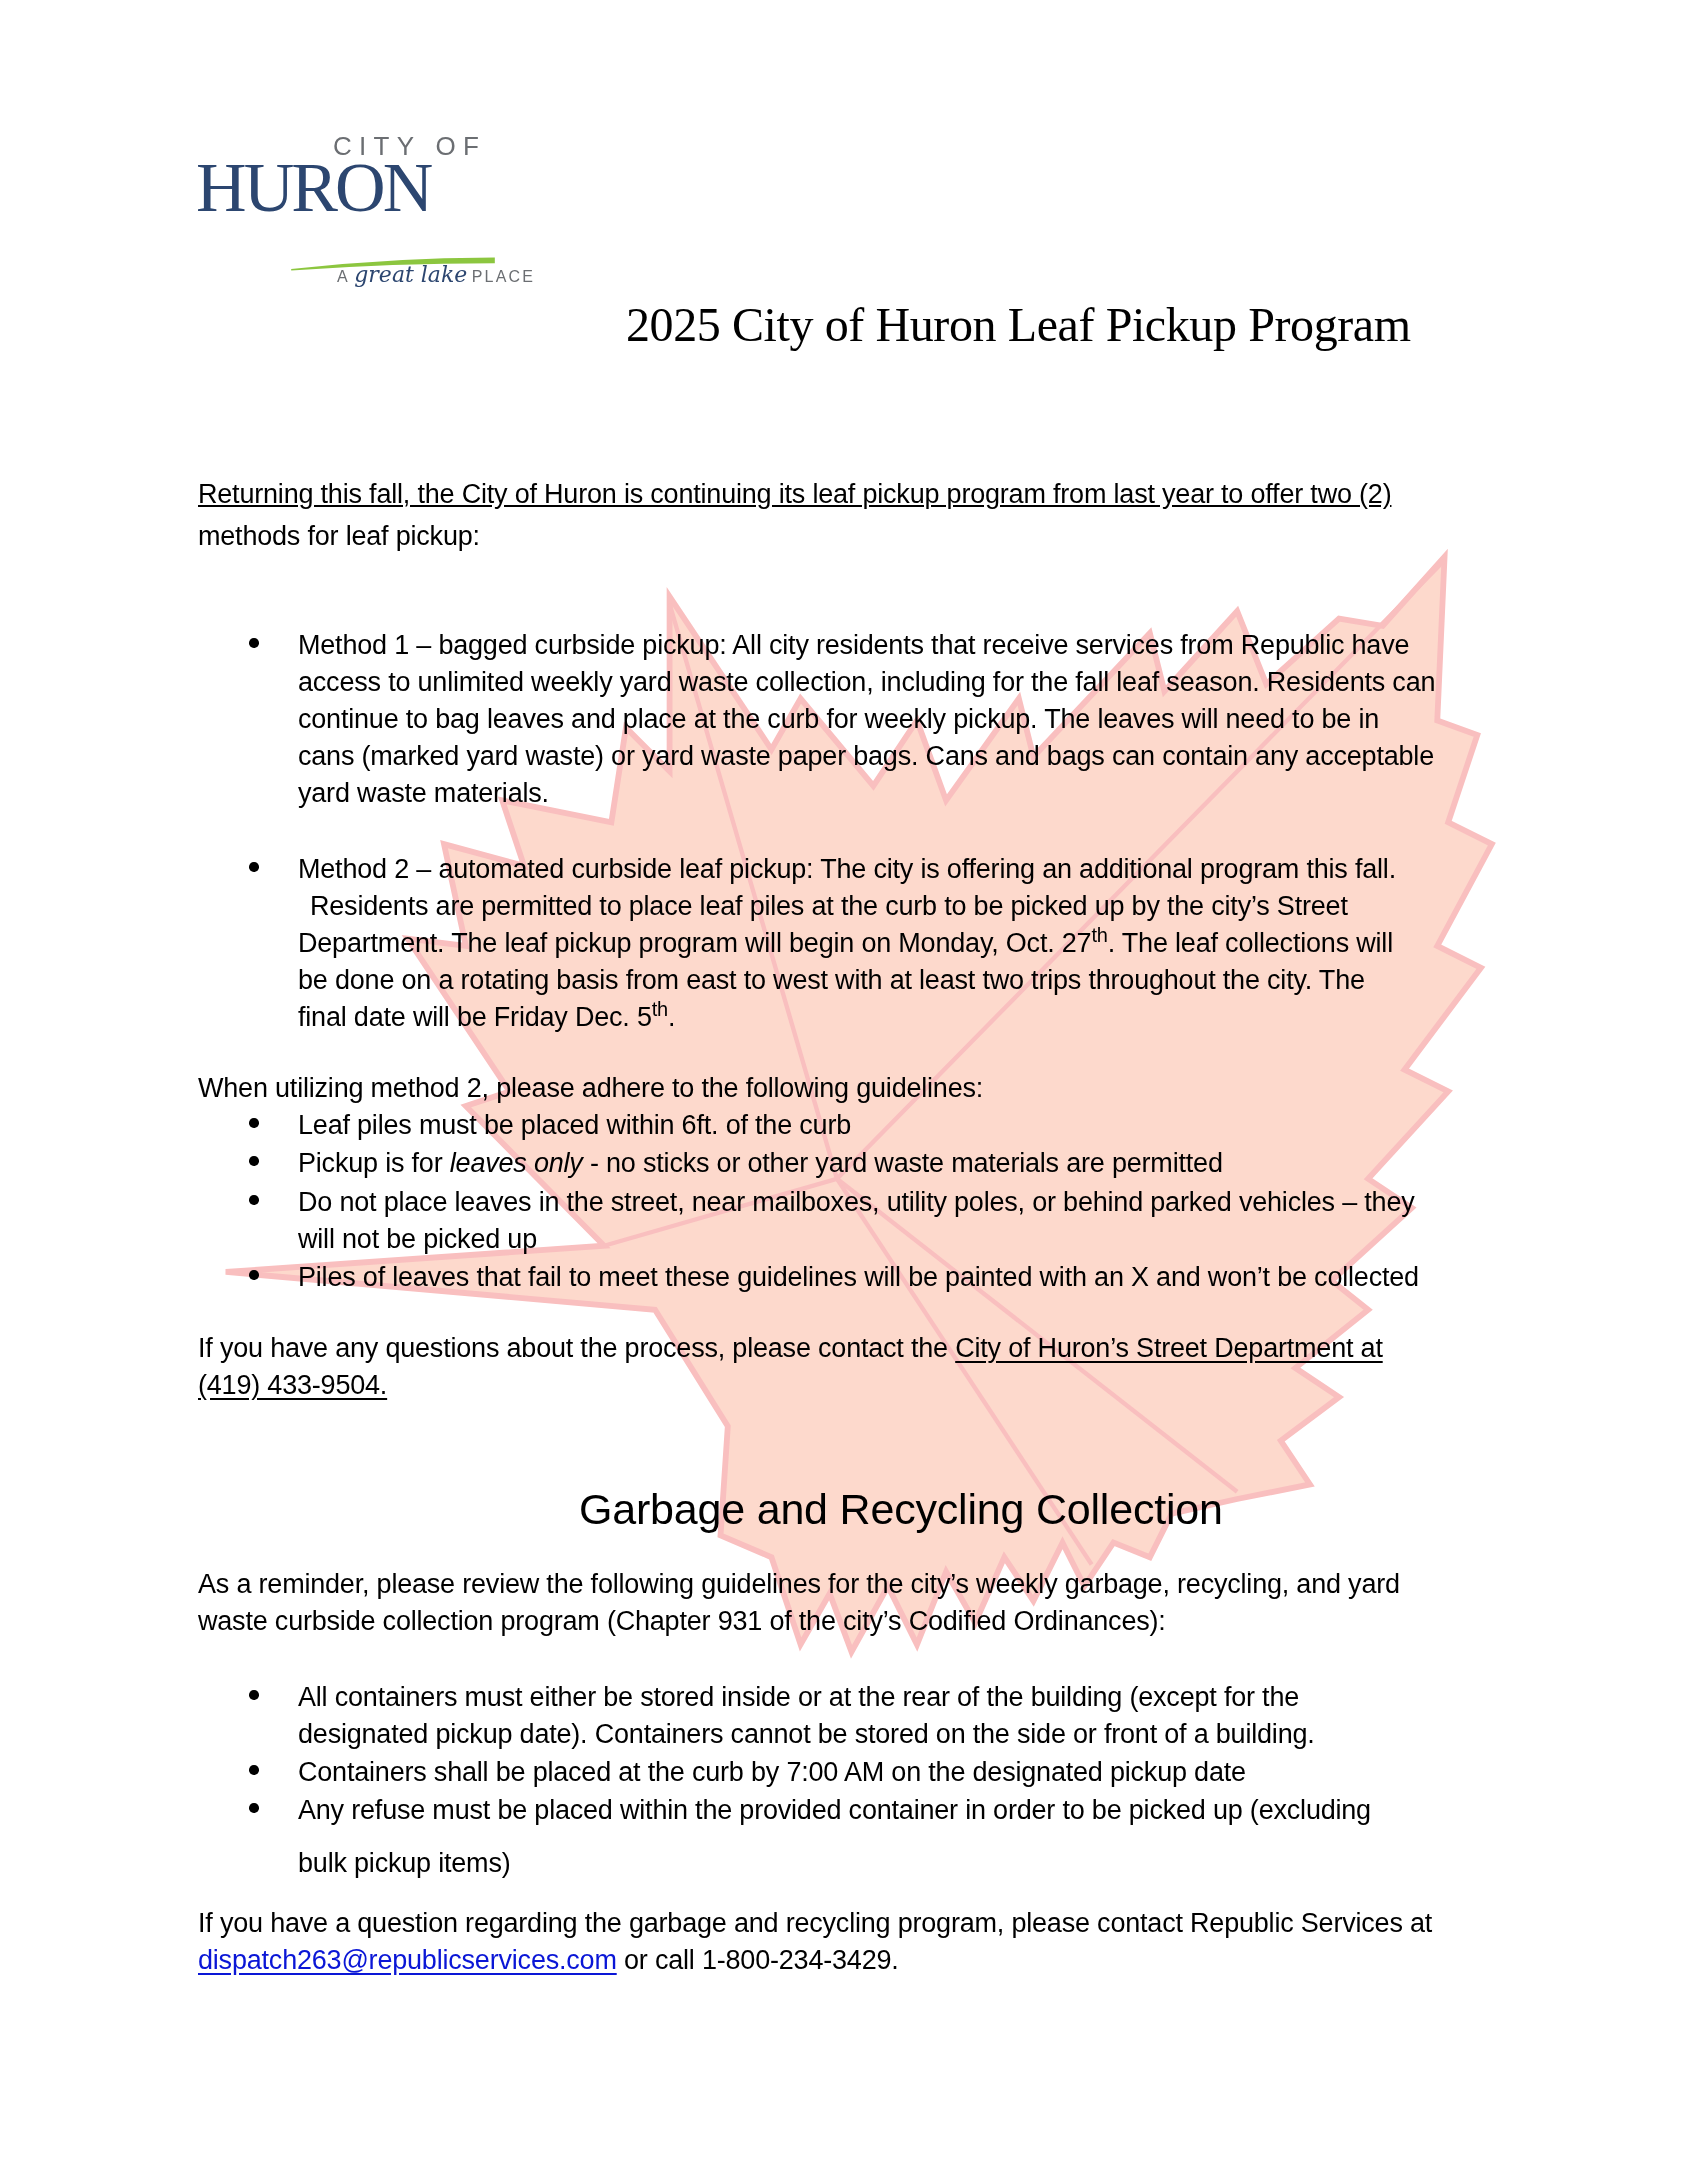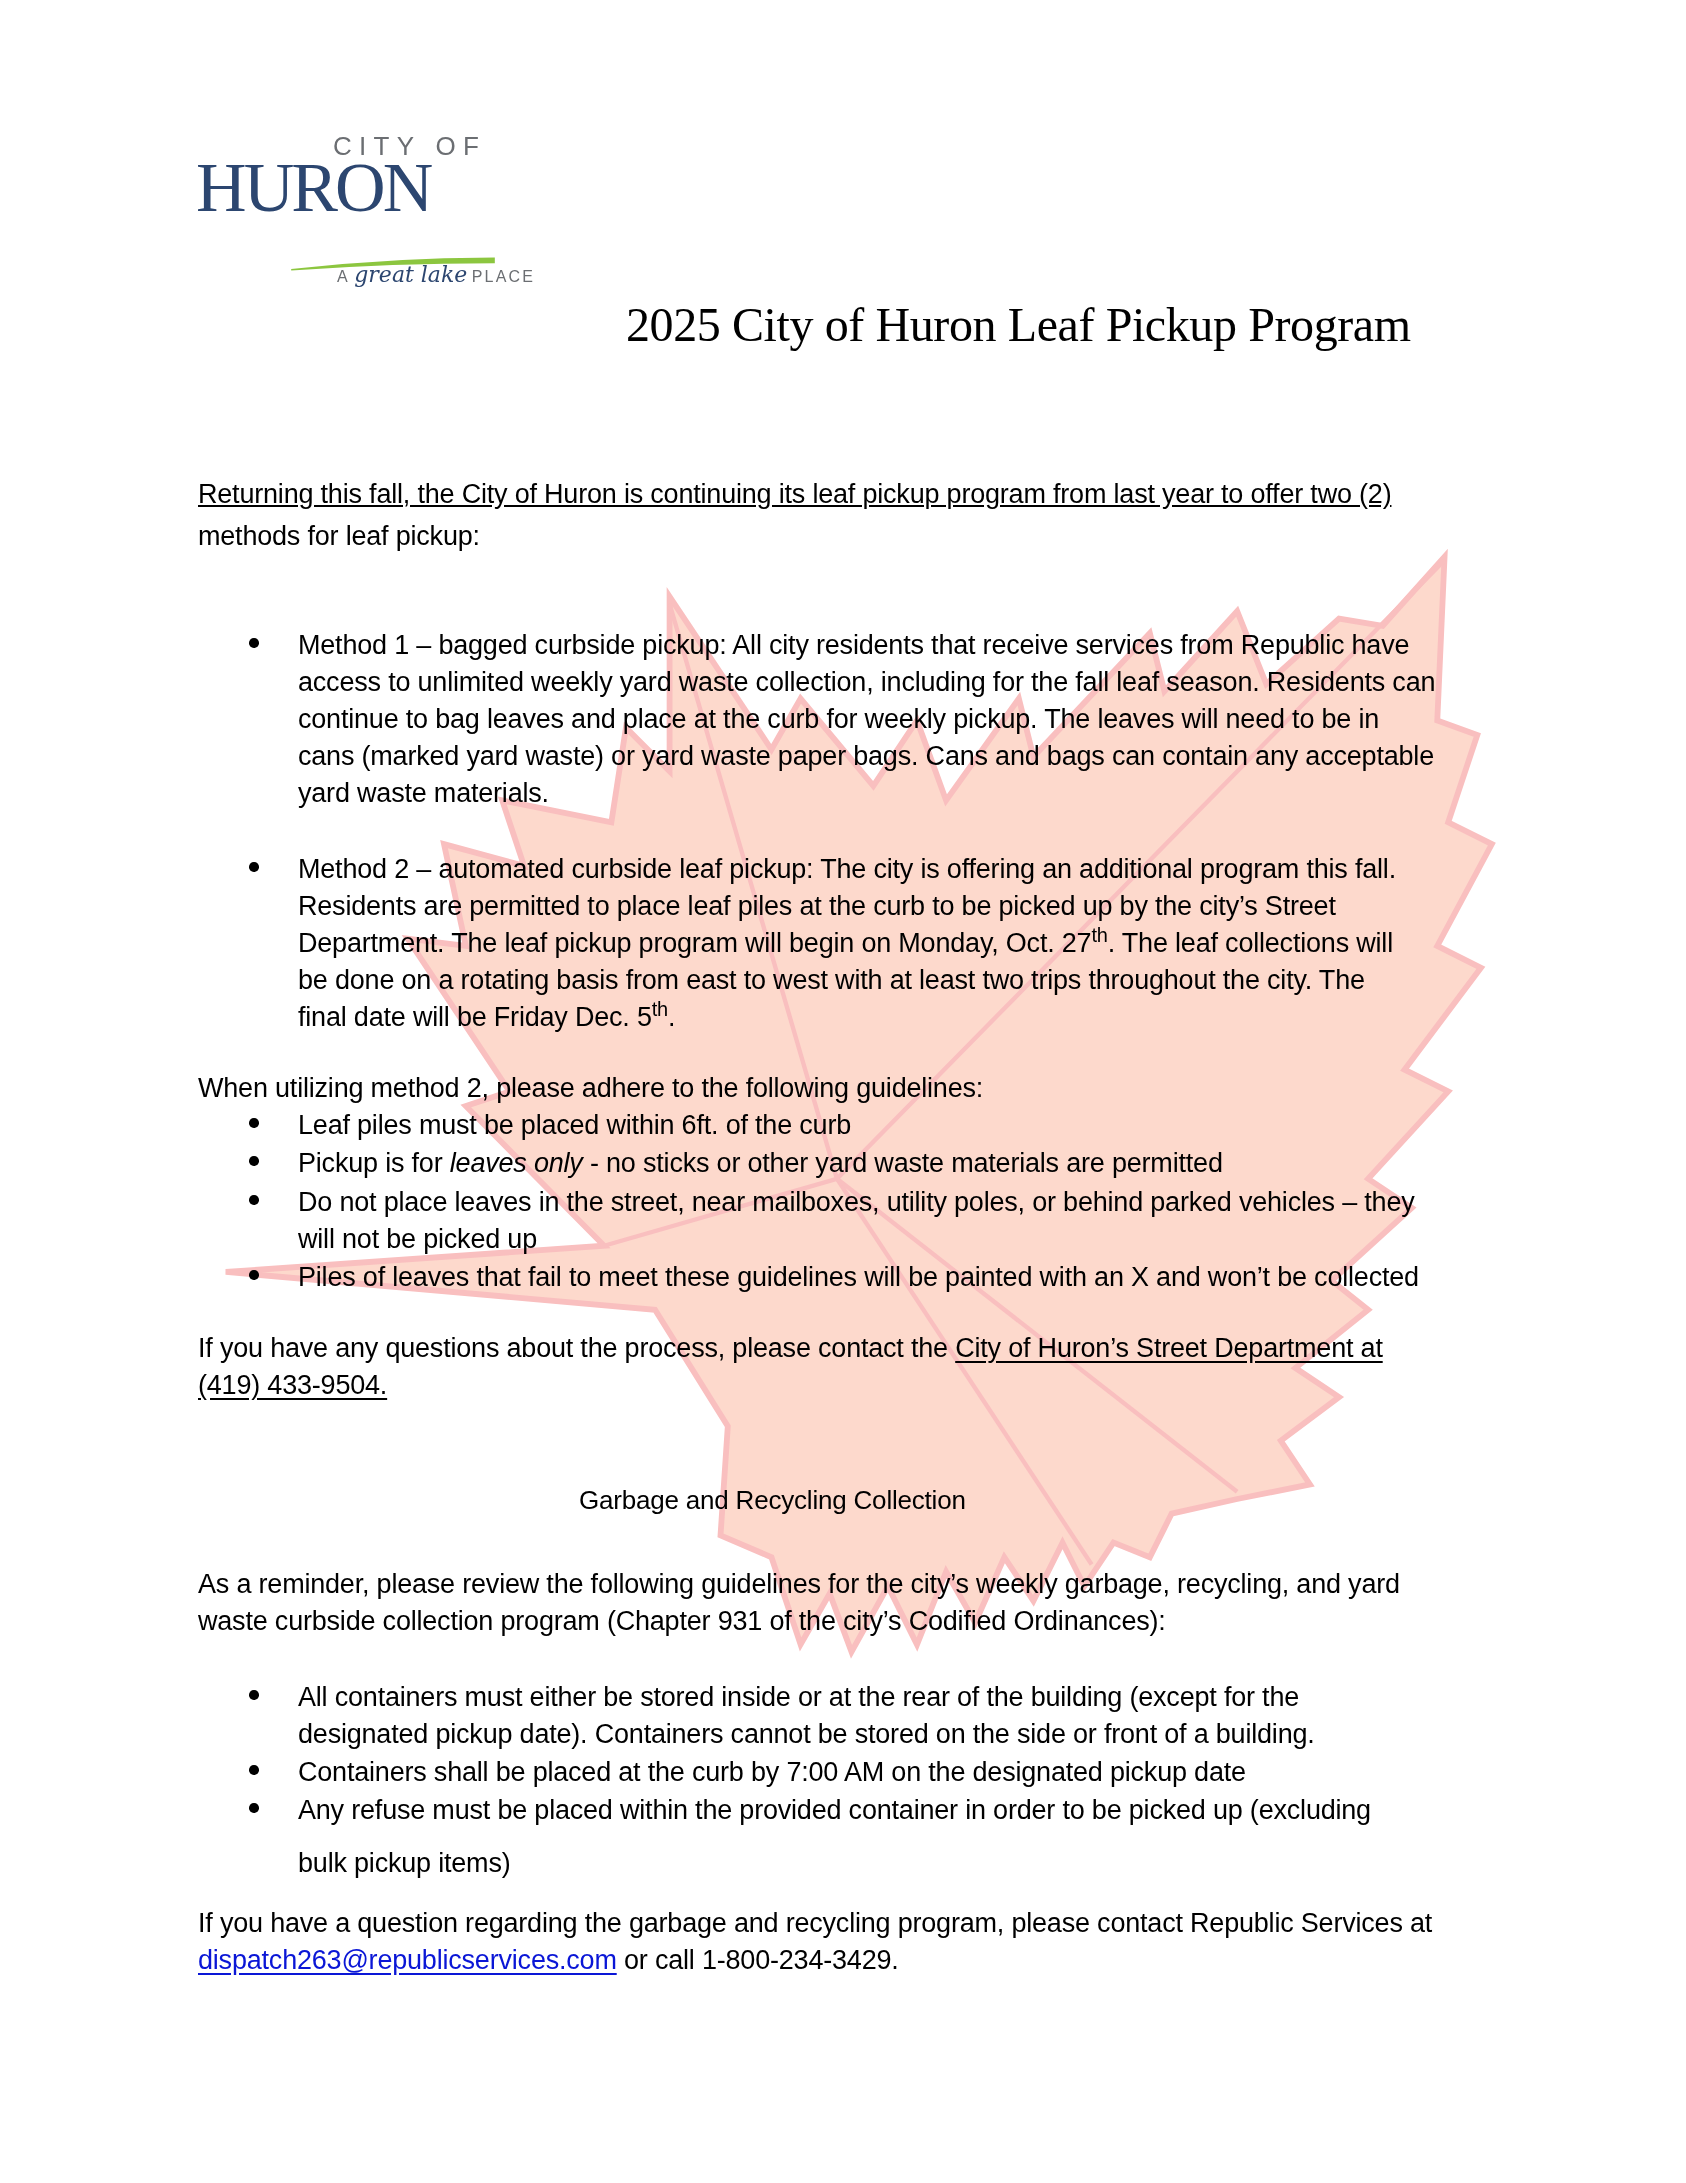--- a/index.html
+++ b/index.html
@@ -26,21 +26,21 @@
            font-size: 48px; white-space: nowrap; letter-spacing: -0.4px; }
 
   .text { position: absolute; font-size: 27px; line-height: 37px; white-space: nowrap; letter-spacing: -0.2px; }
   .para { left: 198px; }
   .bullet-row { position: absolute; left: 198px; }
   .bullet { position: absolute; left: 51px; top: 11px; width: 9.5px; height: 9.5px; border-radius: 50%; background: #000; }
   .bullet-text { position: absolute; left: 100px; font-size: 27px; line-height: 37px; white-space: nowrap; letter-spacing: -0.2px; }
   .u { text-decoration: underline; text-underline-offset: 3.6px; }
   .link { color: #0a16d6; text-decoration: underline; text-underline-offset: 3.6px; }
   .sup { font-size: 20px; vertical-align: super; line-height: 0; }
-  .subhead { position: absolute; left: 579px; top: 1485px; font-size: 26px; white-space: nowrap; letter-spacing: -0.2px; }
+  .subhead { position: absolute; left: 579px; top: 1485px; font-size: 43px; white-space: nowrap; letter-spacing: -0.2px; }
 </style>
 </head>
 <body>
 
 <div class="page">
 
   <svg class="leaf" viewBox="0 0 2318 3000">
     <g fill="#fdd9cc" stroke="#f9bfbf" stroke-width="8" stroke-linejoin="miter">
       <path d="
         M 310 1748 L 830 1712
@@ -83,21 +83,21 @@
     <div class="bullet-text" style="top:0px;">Method 1 – bagged curbside pickup: All city residents that receive services from Republic have</div>
     <div class="bullet-text" style="top:37px;">access to unlimited weekly yard waste collection, including for the fall leaf season. Residents can</div>
     <div class="bullet-text" style="top:74px;">continue to bag leaves and place at the curb for weekly pickup. The leaves will need to be in</div>
     <div class="bullet-text" style="top:111px;">cans (marked yard waste) or yard waste paper bags. Cans and bags can contain any acceptable</div>
     <div class="bullet-text" style="top:148px;">yard waste materials.</div>
   </div>
 
   <div class="bullet-row" style="top:851px;">
     <span class="bullet"></span>
     <div class="bullet-text" style="top:0px;">Method 2 – automated curbside leaf pickup: The city is offering an additional program this fall.</div>
-    <div class="bullet-text" style="top:37px;">Residents are permitted to place leaf piles at the curb to be picked up by the city’s Street</div>
+    <div class="bullet-text" style="top:37px;margin-left:12px;">Residents are permitted to place leaf piles at the curb to be picked up by the city’s Street</div>
     <div class="bullet-text" style="top:74px;"><span>Department. The leaf pickup program will begin on Monday, Oct. 27</span><span class="sup">th</span><span>.  The leaf collections will</span></div>
     <div class="bullet-text" style="top:111px;">be done on a rotating basis from east to west with at least two trips throughout the city. The</div>
     <div class="bullet-text" style="top:148px;"><span>final date will be Friday Dec. 5</span><span class="sup">th</span><span>.</span></div>
   </div>
 
   <div class="text para" style="top:1070px;">When utilizing method 2, please adhere to the following guidelines:</div>
   <div class="bullet-row" style="top:1107px;">
     <span class="bullet"></span>
     <div class="bullet-text" style="top:0;">Leaf piles must be placed within 6ft. of the curb</div>
   </div>

